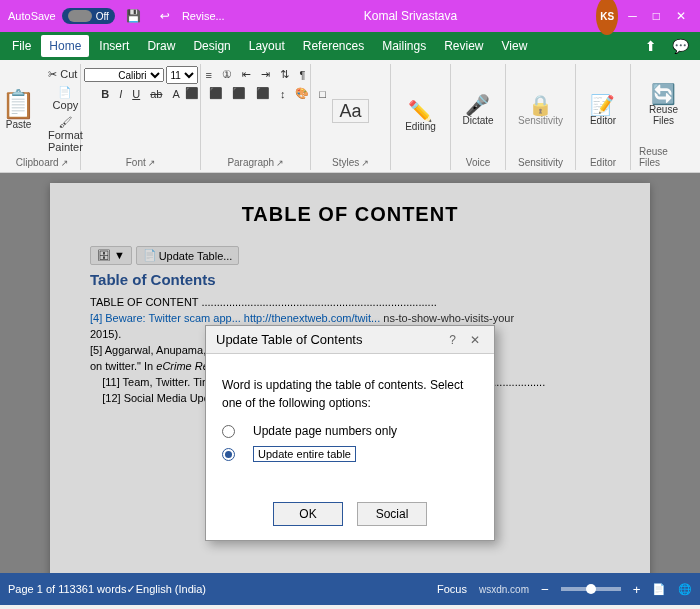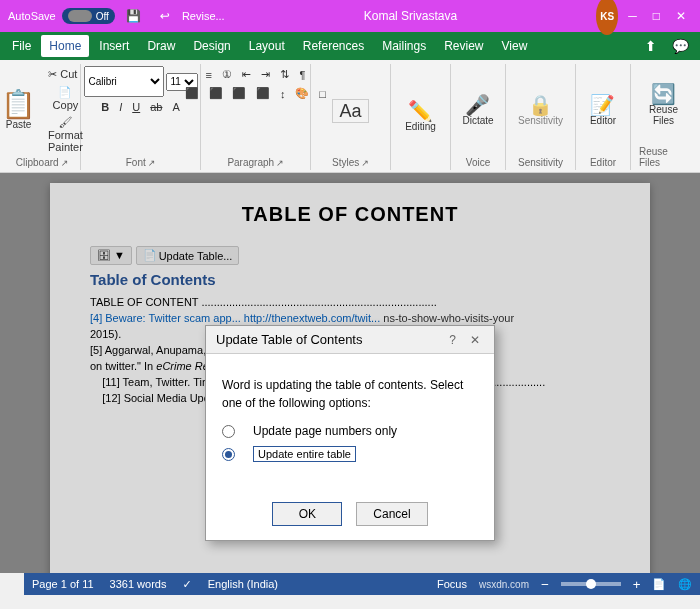--- a/index.html
+++ b/index.html
@@ -257,27 +257,25 @@
     }
     .modal-btn.primary {
       background: #f0f0f0;
       border-color: #2b579a;
     }
 
     
     .status-bar {
       background: #2b579a;
       color: white;
-      height: 22px;
+      height: 32px;
       display: flex;
       align-items: center;
       padding: 0 8px;
-      gap: 16px;
       font-size: 11px;
-      margin-left: 24px;
     }
     .status-bar-right { margin-left: auto; display: flex; align-items: center; gap: 12px; }
 
     
     .ribbon-expand {
       position: absolute;
       right: 2px;
       top: 140px;
       background: #f3f3f3;
       border: 1px solid #ccc;
@@ -349,21 +347,21 @@
       </div>
       <div class="ribbon-group-label">
         <span>Clipboard</span>
         <span style="cursor:pointer;font-size:9px;">↗</span>
       </div>
     </div>
 
     <div class="ribbon-group" style="min-width:120px;">
       <div class="ribbon-group-items" style="flex-direction:column;gap:2px;">
         <div style="display:flex;gap:2px;align-items:center;">
-          <select style="font-size:10px;width:80px;height:31px;">
+          <select style="font-size:10px;width:80px;height:14px;text-align:right;">
             <option>Calibri</option>
           </select>
           <select style="font-size:10px;width:32px;height:18px;">
             <option>11</option>
           </select>
         </div>
         <div style="display:flex;gap:2px;align-items:center;">
           <button class="ribbon-btn-small" style="font-weight:bold;">B</button>
           <button class="ribbon-btn-small" style="font-style:italic;">I</button>
           <button class="ribbon-btn-small" style="text-decoration:underline;">U</button>
@@ -516,21 +514,21 @@
           </div>
           <div class="radio-option">
             <div class="radio-circle selected">
               <div class="radio-dot"></div>
             </div>
             <span class="radio-label-box">Update entire table</span>
           </div>
         </div>
         <div class="modal-footer">
           <button class="modal-btn primary">OK</button>
-          <button class="modal-btn">Cancel</button>
+          <button class="modal-btn">Social</button>
         </div>
       </div>
     </div>
   </div>
 </div>
 
 <div class="status-bar">
   <span>Page 1 of 11</span>
   <span>3361 words</span>
   <span>✓</span>

